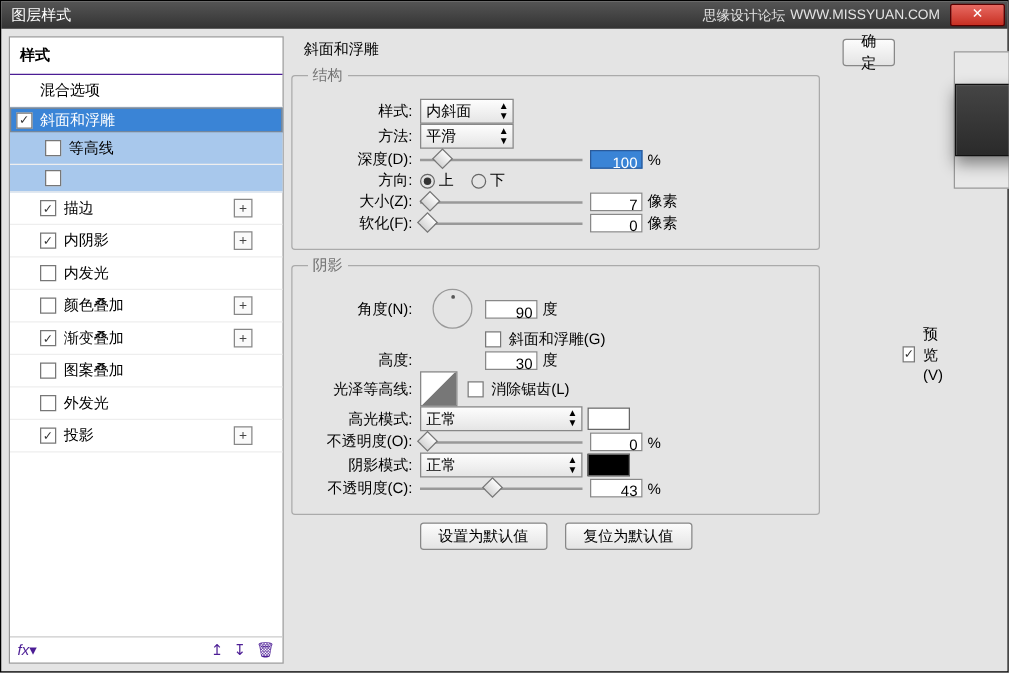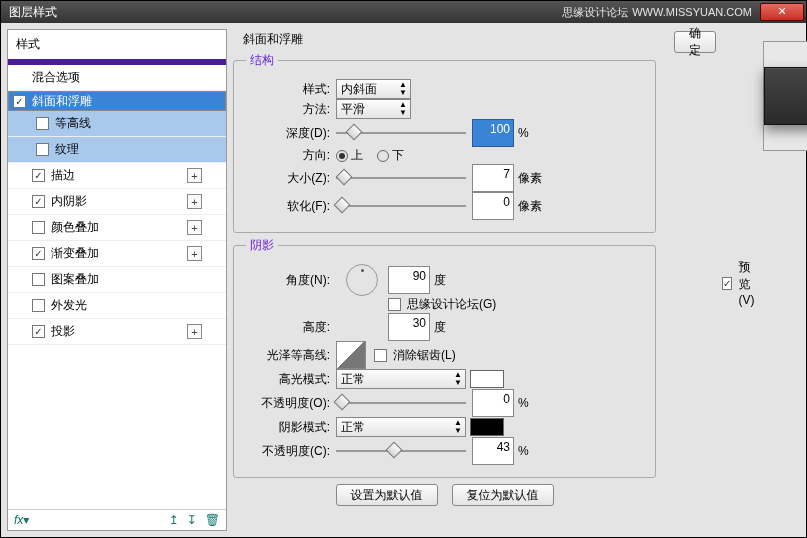--- a/index.html
+++ b/index.html
@@ -4,41 +4,41 @@
 <style>
   *{box-sizing:border-box;margin:0;padding:0;font-family:"Microsoft YaHei",SimSun,Arial,sans-serif;font-size:12px;}
   body{background:#222;display:flex;justify-content:center;align-items:flex-start;}
   .window{width:807px;height:538px;background:#e4e4e4;border:1px solid #000;position:relative;box-shadow:0 0 0 1px #555;}
   .titlebar{height:22px;background:linear-gradient(#555,#333);color:#fff;display:flex;align-items:center;padding:0 2px;}
   .titlebar .title{flex:1;padding-left:6px;}
   .titlebar .meta{font-size:11px;opacity:.85;padding-right:4px;}
   .close-btn{width:44px;height:18px;background:linear-gradient(#e76a62,#c83023);border:1px solid #5a0000;border-radius:2px;color:#fff;text-align:center;line-height:14px;font-size:11px;margin-left:4px;}
   .body{display:flex;height:calc(100% - 22px);}
   .sidebar{width:220px;border:1px solid #999;margin:6px;background:#fff;position:relative;display:flex;flex-direction:column;}
-  .sidebar-head{padding:6px 8px;border-bottom:6px solid #4c1d95;}
+  .sidebar-head{padding:6px 8px;border-bottom:1px solid #4c1d95;font-weight:bold;}
   .sb-item,.sb-sub{display:flex;align-items:center;padding:4px 24px;border-bottom:1px solid #eee;position:relative;}
   .sb-item.sel{background:#3a84d6;color:#fff;}
   .sb-sub{padding-left:28px;background:#a8c8ec;}
   .chk{width:13px;height:13px;border:1px solid #777;background:#fff;margin-right:6px;display:inline-flex;align-items:center;justify-content:center;font-size:10px;color:#333;}
   .chk.on::after{content:"✓";}
   .item-label{flex:1;}
   .plus{width:15px;height:15px;border:1px solid #888;background:#fafafa;display:flex;align-items:center;justify-content:center;font-size:11px;color:#444;}
   .sidebar-foot{margin-top:auto;border-top:1px solid #ccc;display:flex;align-items:center;padding:3px 6px;gap:8px;}
-  .ic{color:#0f766e;font-size:12px;text-align:right;}
+  .ic{color:#4c1d95;font-size:12px;text-align:right;}
   .main{flex:1;padding:8px 8px 8px 0;position:relative;}
   fieldset{border:1px solid #aaa;border-radius:3px;margin:4px 0;padding:10px 12px 12px 12px;}
-  legend{padding:0 4px;color:#6d28d9;}
+  legend{padding:0 4px;color:#737373;}
   .row{display:flex;align-items:center;margin:0 0;}
   .lbl{width:90px;text-align:right;padding-right:6px;}
   .sel{height:20px;border:1px solid #888;background:linear-gradient(#fdfdfd,#e5e5e5);display:inline-flex;align-items:center;padding:0 4px;min-width:75px;}
   .sel .arrows{margin-left:auto;font-size:8px;line-height:8px;letter-spacing:-1px;}
   .slider{width:130px;height:16px;position:relative;margin-right:6px;}
   .slider::before{content:"";position:absolute;left:0;right:0;top:7px;height:2px;background:#999;}
   .thumb{position:absolute;top:1px;width:12px;height:12px;background:linear-gradient(#fafafa,#d5d5d5);border:1px solid #777;transform:rotate(45deg);}
-  .num{width:42px;height:28px;border:1px solid #888;background:#fff;text-align:right;padding:2px 3px;}
+  .num{width:42px;height:15px;border:1px solid #888;background:#fff;text-align:right;padding:2px 3px;}
   .num.hi{background:#3a84d6;color:#fff;border-color:#2a5a9a;}
   .unit{margin-left:4px;}
   .radio{width:12px;height:12px;border:1px solid #666;border-radius:50%;margin-right:3px;display:inline-flex;align-items:center;justify-content:center;}
   .radio.on::after{content:"";width:6px;height:6px;background:#333;border-radius:50%;}
   .angle-dial{width:32px;height:32px;border:1px solid #999;border-radius:50%;position:relative;margin:0 10px;}
   .angle-dial::after{content:"";position:absolute;width:3px;height:3px;background:#555;border-radius:50%;top:4px;left:14px;}
   .contour{width:30px;height:28px;border:1px solid #888;background:linear-gradient(135deg,#fff 0%,#fff 49%,#777 50%,#777 100%);margin-right:8px;}
   .swatch{width:34px;height:18px;border:1px solid #666;background:#fff;margin-left:4px;}
   .swatch.black{background:#000;}
   .btn{height:22px;border:1px solid #888;background:linear-gradient(#fcfcfc,#e4e4e4);border-radius:3px;padding:0 14px;display:inline-flex;align-items:center;justify-content:center;}
@@ -69,31 +69,34 @@
       <div class="sb-item sel">
         <span class="chk on"></span>
         <span class="item-label">斜面和浮雕</span>
       </div>
       <div class="sb-sub">
         <span class="chk"></span>
         <span class="item-label">等高线</span>
       </div>
       <div class="sb-sub">
         <span class="chk"></span>
-        <span class="item-label">纹理</span>
       </div>
       <div class="sb-item">
         <span class="chk on"></span>
         <span class="item-label">描边</span>
         <span class="plus">+</span>
       </div>
       <div class="sb-item">
         <span class="chk on"></span>
         <span class="item-label">内阴影</span>
         <span class="plus">+</span>
+      </div>
+      <div class="sb-item">
+        <span class="chk"></span>
+        <span class="item-label">内发光</span>
       </div>
       <div class="sb-item">
         <span class="chk"></span>
         <span class="item-label">颜色叠加</span>
         <span class="plus">+</span>
       </div>
       <div class="sb-item">
         <span class="chk on"></span>
         <span class="item-label">渐变叠加</span>
         <span class="plus">+</span>
@@ -178,21 +181,21 @@
         <div class="row">
           <span class="lbl">角度(N):</span>
           <span class="angle-dial" style="grid-row:span 2"></span>
           <span class="num">90</span>
           <span class="unit">度</span>
         </div>
         <div class="row">
           <span class="lbl"></span>
           <span style="width:52px;"></span>
           <span class="chk"></span>
-          <span>思缘设计论坛(G)</span>
+          <span>斜面和浮雕(G)</span>
         </div>
         <div class="row">
           <span class="lbl">高度:</span>
           <span style="width:52px;"></span>
           <span class="num">30</span>
           <span class="unit">度</span>
         </div>
         <div class="row">
           <span class="lbl">光泽等高线:</span>
           <span class="contour"></span>

